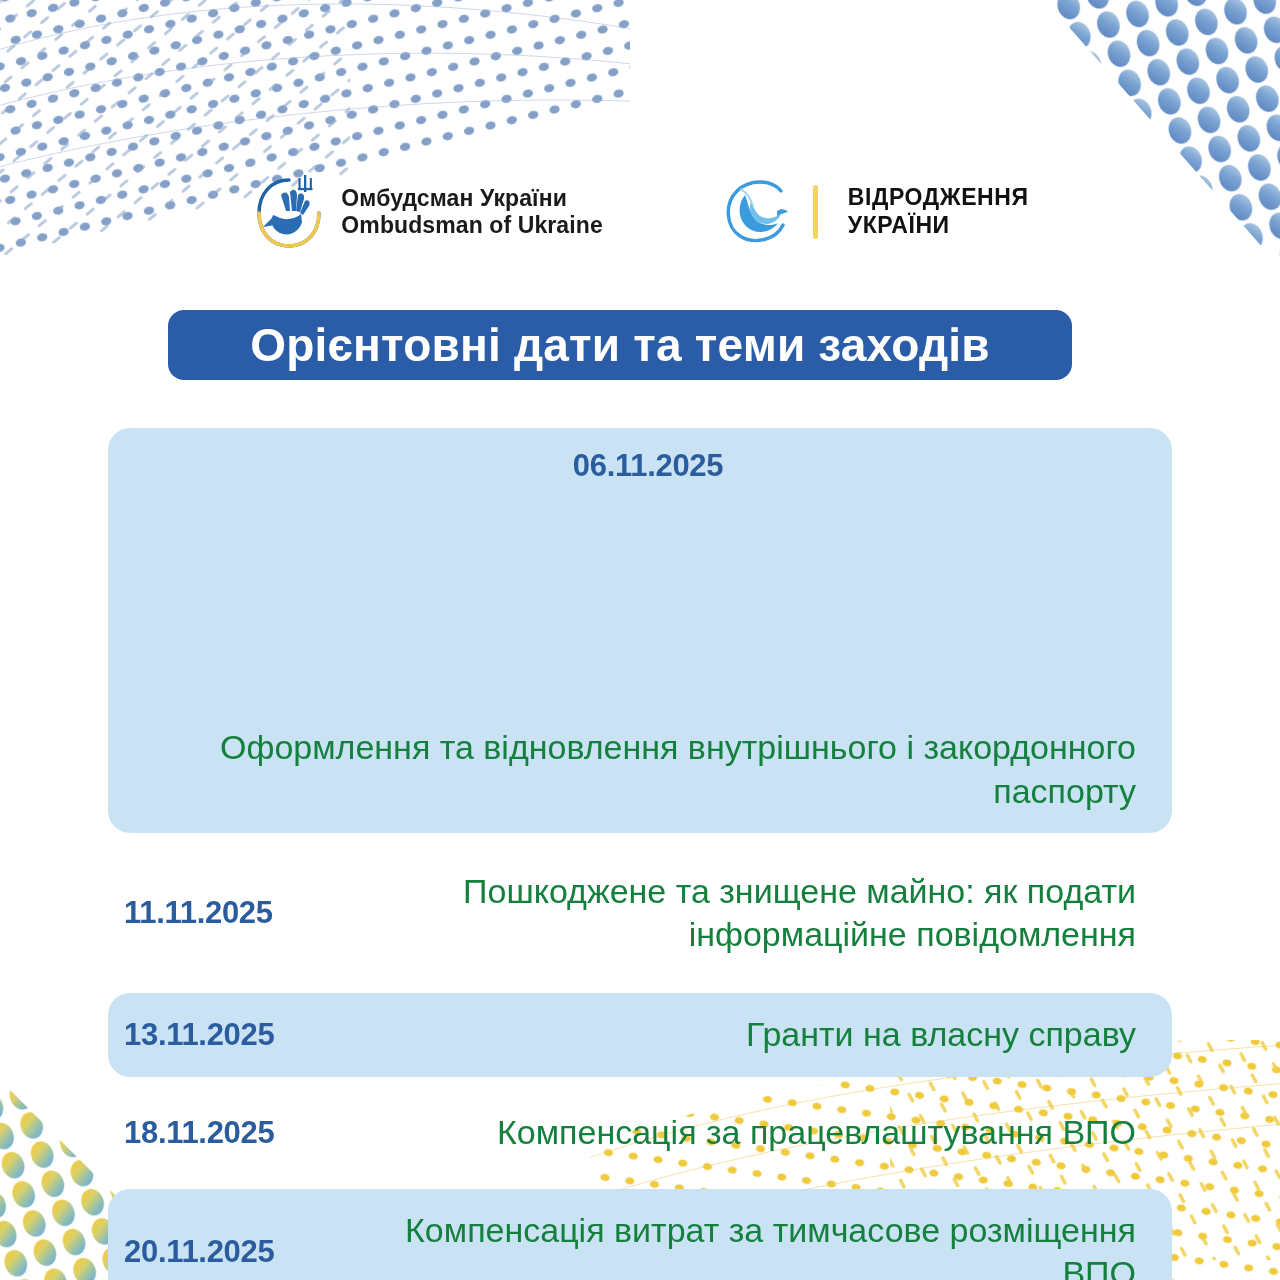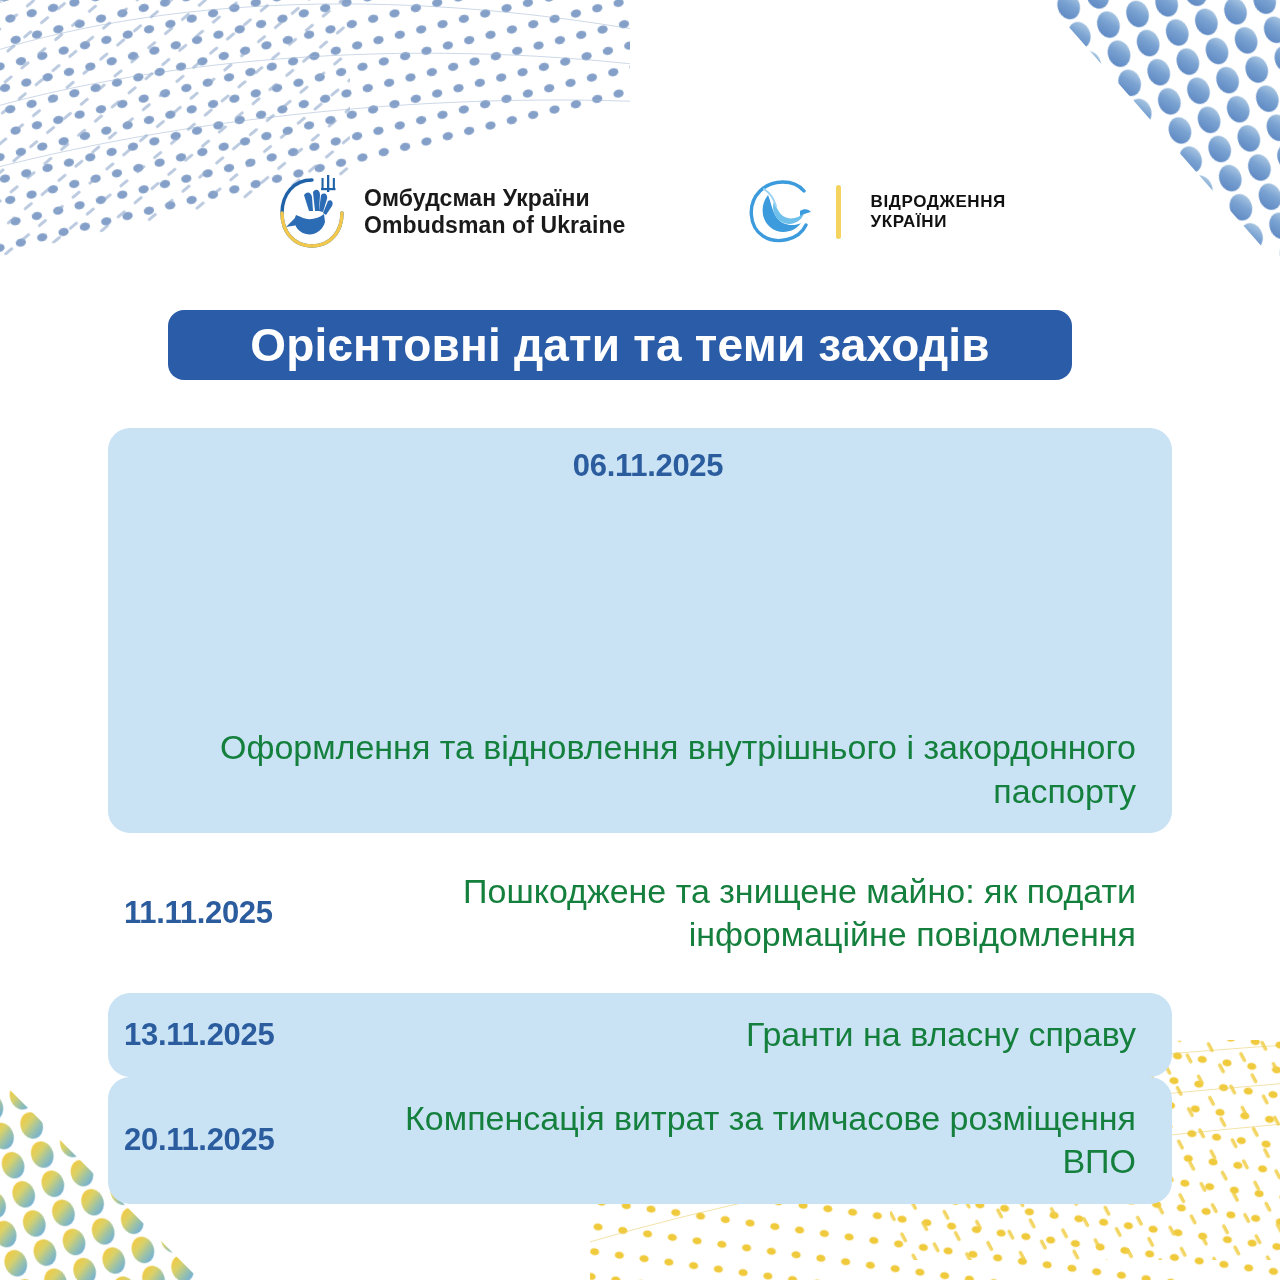--- a/index.html
+++ b/index.html
@@ -59,21 +59,21 @@
     border-radius: 3px;
     background: #F4D35E;
     margin: 0 16px 0 4px;
   }
   .vidro-words {
     display: flex;
     flex-direction: column;
     justify-content: center;
   }
   .vidro-line {
-    font-size: 17px;
+    font-size: 23px;
     font-weight: 900;
     letter-spacing: .6px;
     line-height: 1.2;
     color: #111111;
     white-space: nowrap;
   }
 
   
   .title-banner {
     position: absolute;
@@ -285,19 +285,23 @@
   <div class="row plain row-2">
     <div class="row-date">11.11.2025</div>
     <div class="row-topic">Пошкоджене та знищене майно: як подати інформаційне повідомлення</div>
   </div>
 
   <div class="row shaded row-3">
     <div class="row-date">13.11.2025</div>
     <div class="row-topic">Гранти на власну справу</div>
   </div>
 
+  <div class="row plain row-4">
+    <div class="row-date">18.11.2025</div>
+    <div class="row-topic">Компенсація за працевлаштування ВПО</div>
+  </div>
 
   <div class="row shaded row-5">
     <div class="row-date">20.11.2025</div>
     <div class="row-topic">Компенсація витрат за тимчасове розміщення ВПО</div>
   </div>
 
 </div>
 
 </body></html>

